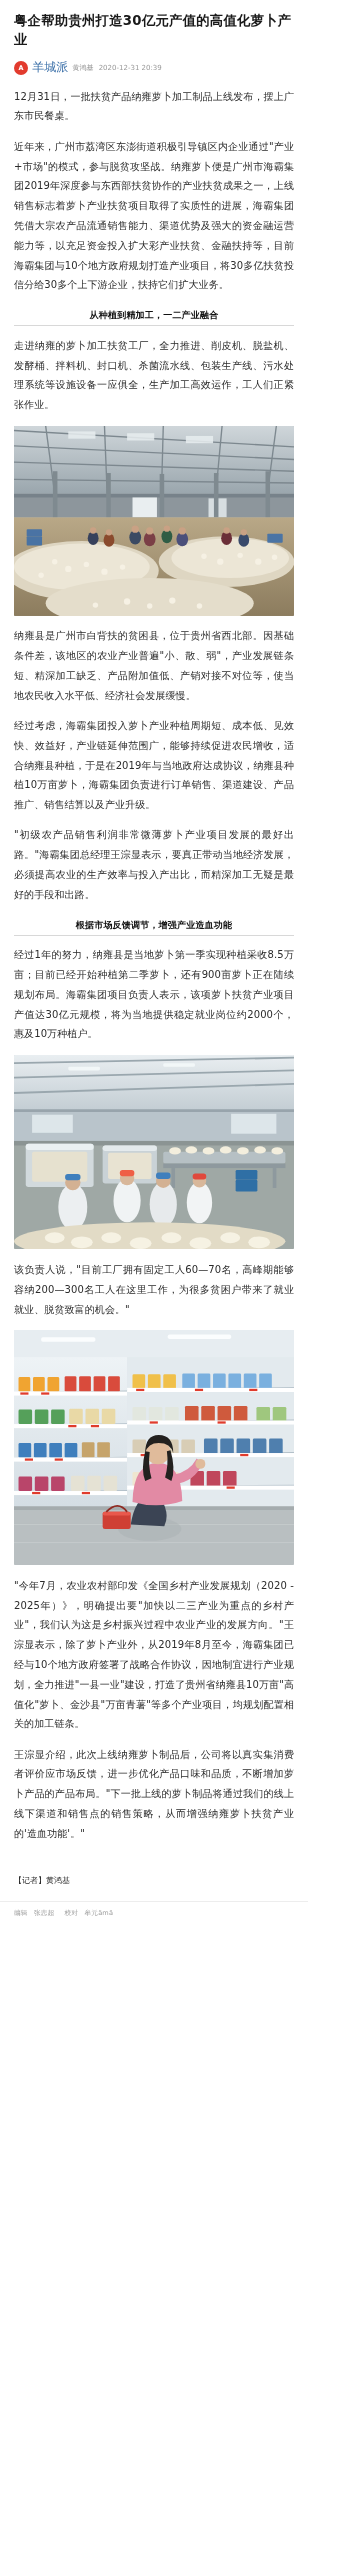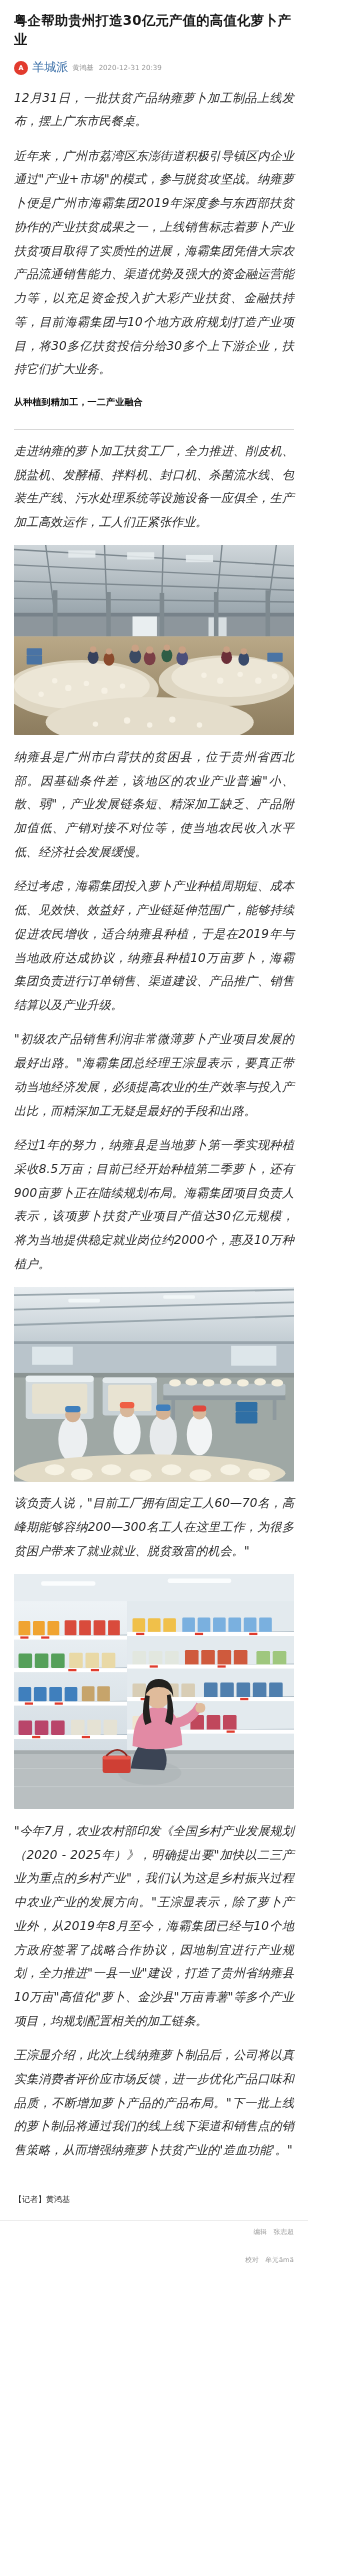--- a/index.html
+++ b/index.html
@@ -49,36 +49,36 @@
   .byline-author {
     font-size: 7px;
     color: #8a8a8a;
   }
   .byline-date {
     font-size: 7px;
     color: #9a9a9a;
     margin-left: 1.1px;
   }
   p.body {
-    font-size: 12px;
+    font-size: 10px;
     line-height: 1.98;
     color: #2b2b2b;
     margin: 0 0 10.6px 0;
     text-align: justify;
     letter-spacing: 0.1px;
-    font-style: italic;
   }
   h2.subhead {
     font-size: 9px;
     font-weight: bold;
     color: #111;
     margin: 14px 0 9.6px 0;
-    padding-bottom: 20px;
+    padding-bottom: 3px;
     border-bottom: 1.1px solid #d8d8d8;
     letter-spacing: 0.2px;
+    text-align: center;
   }
   .figure {
     margin: 0 0 10.6px 0;
     width: 100%;
   }
   .photo {
     width: 100%;
     display: block;
     border-radius: 1.1px;
     overflow: hidden;
@@ -88,23 +88,23 @@
     font-size: 8px;
     line-height: 1.9;
     color: #2b2b2b;
     margin-top: 29px;
   }
   .footer {
     margin-top: 12.7px;
     border-top: 0.5px solid #ededed;
     padding: 7.4px 14px 11.7px 14px;
     display: flex;
-    flex-direction: column;
+    flex-direction: row;
     align-items: flex-end;
-    gap: 19px;
+    gap: 10px;
   }
   .footer-row {
     font-size: 6.6px;
     color: #9b9b9b;
     letter-spacing: 0.2px;
   }
   .footer-row .lbl { margin-right: 4.2px; }
 
   
   svg.ph { display:block; width:100%; height:auto; }
@@ -249,20 +249,21 @@
             <rect x="560" y="238" width="34" height="20" rx="2"></rect>
           </g>
         </svg>
       </div>
     </div>
 
     <p class="body">纳雍县是广州市白背扶的贫困县，位于贵州省西北部。因基础条件差，该地区的农业产业普遍"小、散、弱"，产业发展链条短、精深加工缺乏、产品附加值低、产销对接不对位等，使当地农民收入水平低、经济社会发展缓慢。</p>
     <p class="body">经过考虑，海霸集团投入萝卜产业种植周期短、成本低、见效快、效益好，产业链延伸范围广，能够持续促进农民增收，适合纳雍县种植，于是在2019年与当地政府达成协议，纳雍县种植10万亩萝卜，海霸集团负责进行订单销售、渠道建设、产品推广、销售结算以及产业升级。</p>
     <p class="body">"初级农产品销售利润非常微薄萝卜产业项目发展的最好出路。"海霸集团总经理王淙显表示，要真正带动当地经济发展，必须提高农业的生产效率与投入产出比，而精深加工无疑是最好的手段和出路。</p>
 
+    <h2 class="subhead">根据市场反馈调节，增强产业造血功能</h2>
 
     <p class="body">经过1年的努力，纳雍县是当地萝卜第一季实现种植采收8.5万亩；目前已经开始种植第二季萝卜，还有900亩萝卜正在陆续规划布局。海霸集团项目负责人表示，该项萝卜扶贫产业项目产值达30亿元规模，将为当地提供稳定就业岗位约2000个，惠及10万种植户。</p>
 
     <div class="figure">
       <div class="photo">
         <svg class="ph" viewBox="0 0 619 430" preserveAspectRatio="none" aria-hidden="true">
           <defs>
             <linearGradient id="wall2" x1="0" y1="0" x2="0" y2="1">
               <stop offset="0" stop-color="#e9eef1"></stop>
                 <stop offset="1" stop-color="#c4ced4"></stop>

